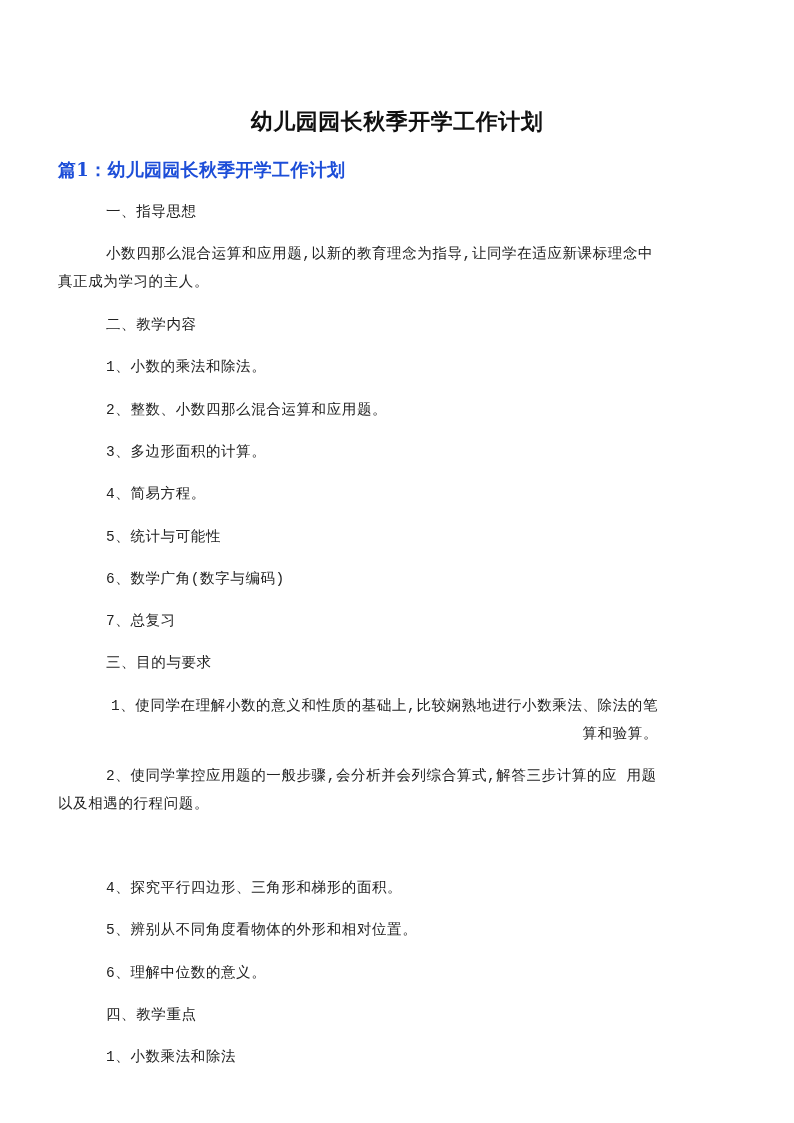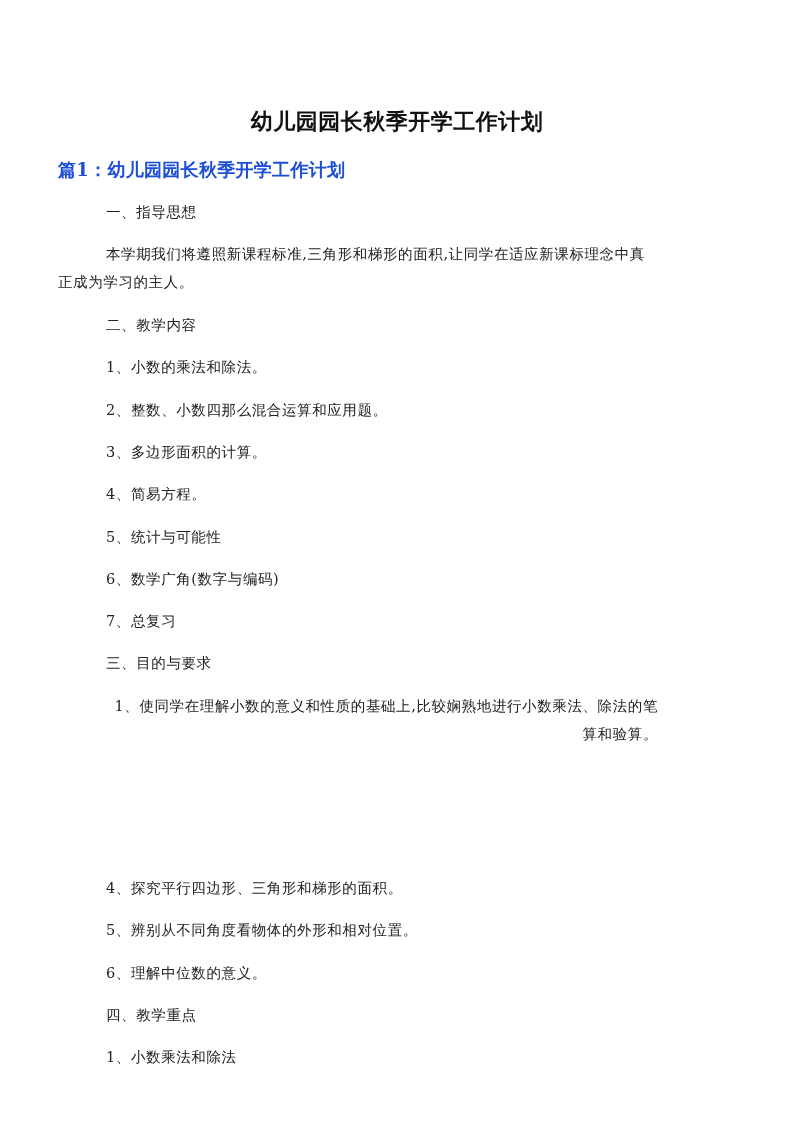--- a/index.html
+++ b/index.html
@@ -46,39 +46,41 @@
     }
     .para {
       position: absolute;
       left: 58px;
       width: 600px;
       font-size: 14.5px;
       line-height: 28px;
       color: #222;
       letter-spacing: 0.6px;
       text-indent: 48px;
+      font-family: Liberation Mono, monospace;
     }
   </style>
 </head>
 <body>
 
 <div class="page">
   <div class="doc-title">幼儿园园长秋季开学工作计划</div>
   <div class="section-heading">篇1：幼儿园园长秋季开学工作计划</div>
 
   <div class="para" style="top:198px;">一、指导思想</div>
-  <div class="para" style="top:240px;">本学期我们将遵照新课程标准,三角形和梯形的面积,让同学在适应新课标理念中真正成为学习的主人。</div>
+  <div class="para" style="top:240px;">小数四那么混合运算和应用题,以新的教育理念为指导,让同学在适应新课标理念中真正成为学习的主人。</div>
   <div class="para" style="top:311px;">二、教学内容</div>
   <div class="para" style="top:353px;">1、小数的乘法和除法。</div>
   <div class="para" style="top:396px;">2、整数、小数四那么混合运算和应用题。</div>
   <div class="para" style="top:438px;">3、多边形面积的计算。</div>
   <div class="para" style="top:480px;">4、简易方程。</div>
   <div class="para" style="top:523px;">5、统计与可能性</div>
   <div class="para" style="top:565px;">6、数学广角(数字与编码)</div>
   <div class="para" style="top:607px;">7、总复习</div>
   <div class="para" style="top:649px;">三、目的与要求</div>
   <div class="para" style="top:692px;text-align:right;">1、使同学在理解小数的意义和性质的基础上,比较娴熟地进行小数乘法、除法的笔算和验算。</div>
+  <div class="para" style="top:762px;">2、使同学掌控应用题的一般步骤,会分析并会列综合算式,解答三步计算的应 用题以及相遇的行程问题。</div>
   <div class="para" style="top:874px;">4、探究平行四边形、三角形和梯形的面积。</div>
   <div class="para" style="top:916px;">5、辨别从不同角度看物体的外形和相对位置。</div>
   <div class="para" style="top:959px;">6、理解中位数的意义。</div>
   <div class="para" style="top:1001px;">四、教学重点</div>
   <div class="para" style="top:1043px;">1、小数乘法和除法</div>
 </div>
 
 </body></html>

